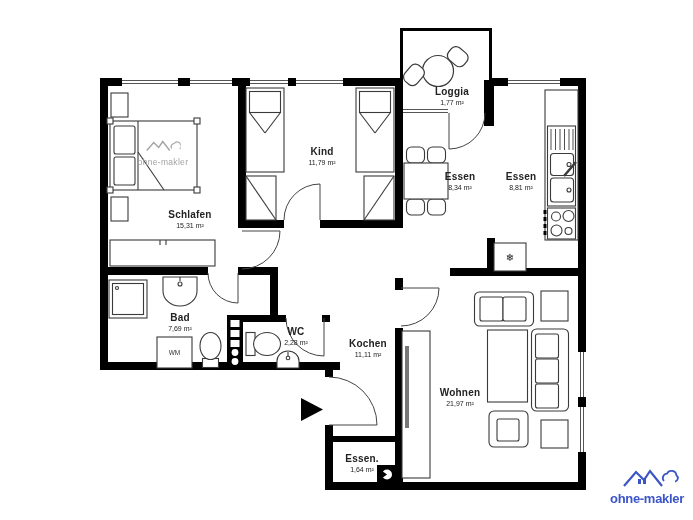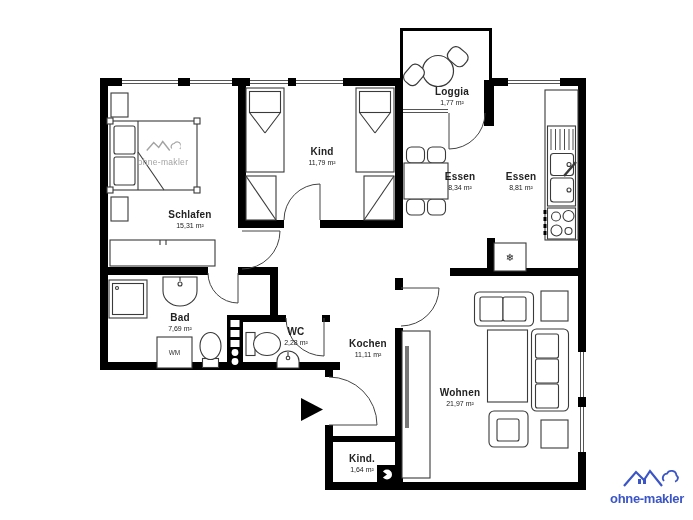--- a/index.html
+++ b/index.html
@@ -268,21 +268,21 @@
   </div>
   <div class="room-label" style="left:368px;top:348px">
     <span class="rn">Kochen</span>
     <span class="ra">11,11 m²</span>
   </div>
   <div class="room-label" style="left:460px;top:397px">
     <span class="rn">Wohnen</span>
     <span class="ra">21,97 m²</span>
   </div>
   <div class="room-label" style="left:362px;top:463px">
-    <span class="rn">Kind.</span>
+    <span class="rn">Essen.</span>
     <span class="ra">1,64 m²</span>
   </div>
 
   <div class="tiny-label" style="left:174.5px;top:352px">WM</div>
   <div class="freezer" style="left:510px;top:257px">❄</div>
 
   <div class="watermark">
     <svg width="36" height="12" viewBox="0 0 36 12">
       <path d="M2,11 L9,3 L14,8 L18,2 L25,11" fill="none" stroke="#a3a3a3" stroke-width="1.4"></path>
       <path d="M27,9 a3.2,3.2 0 0 1 2.5,-5 a3.6,3.6 0 0 1 6.5,1.3 a2.6,2.6 0 0 1 -1,4" fill="none" stroke="#a3a3a3" stroke-width="1.2"></path>

